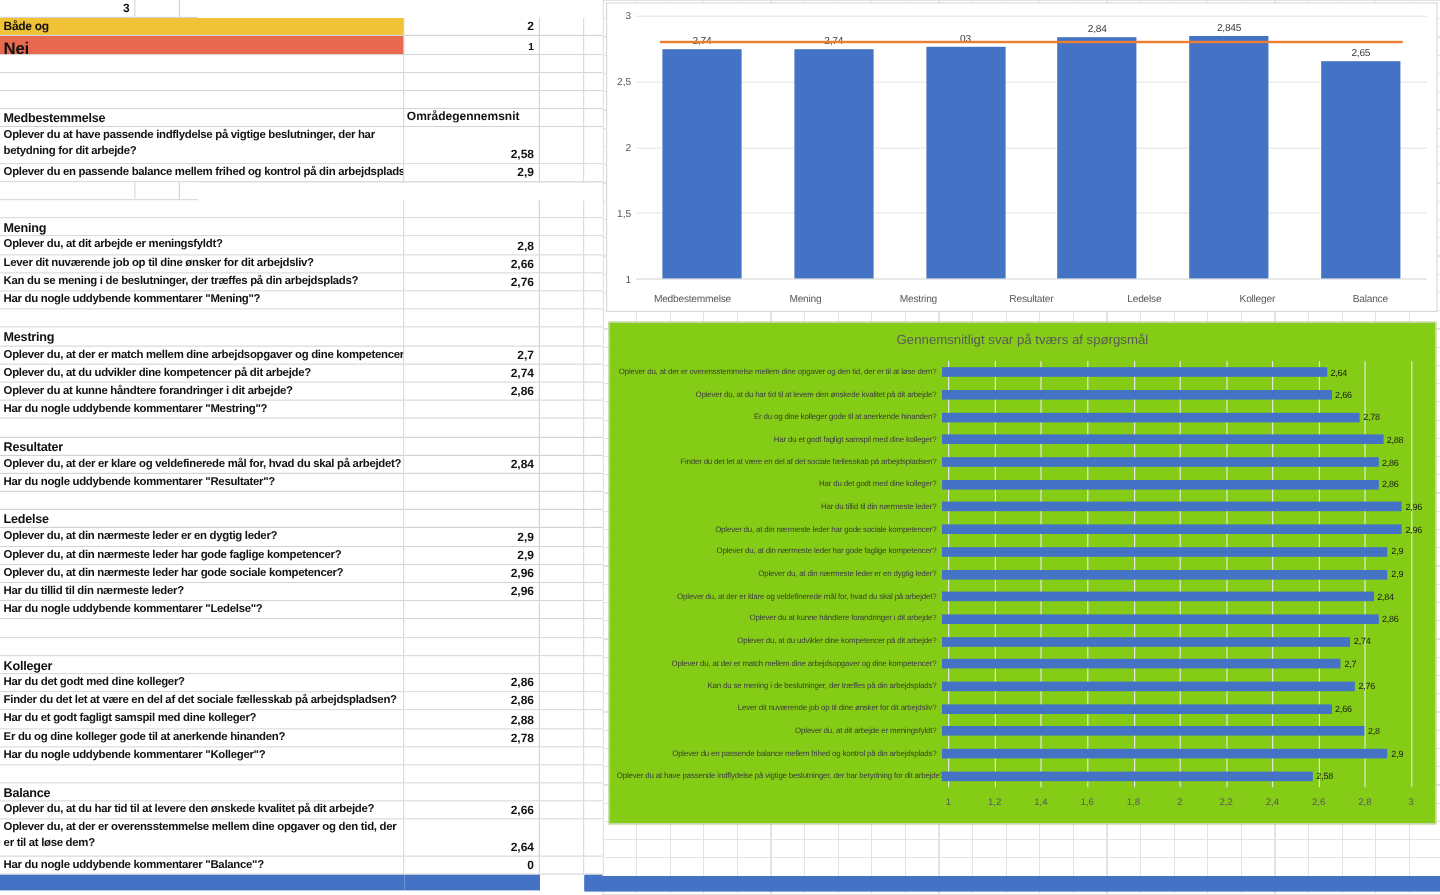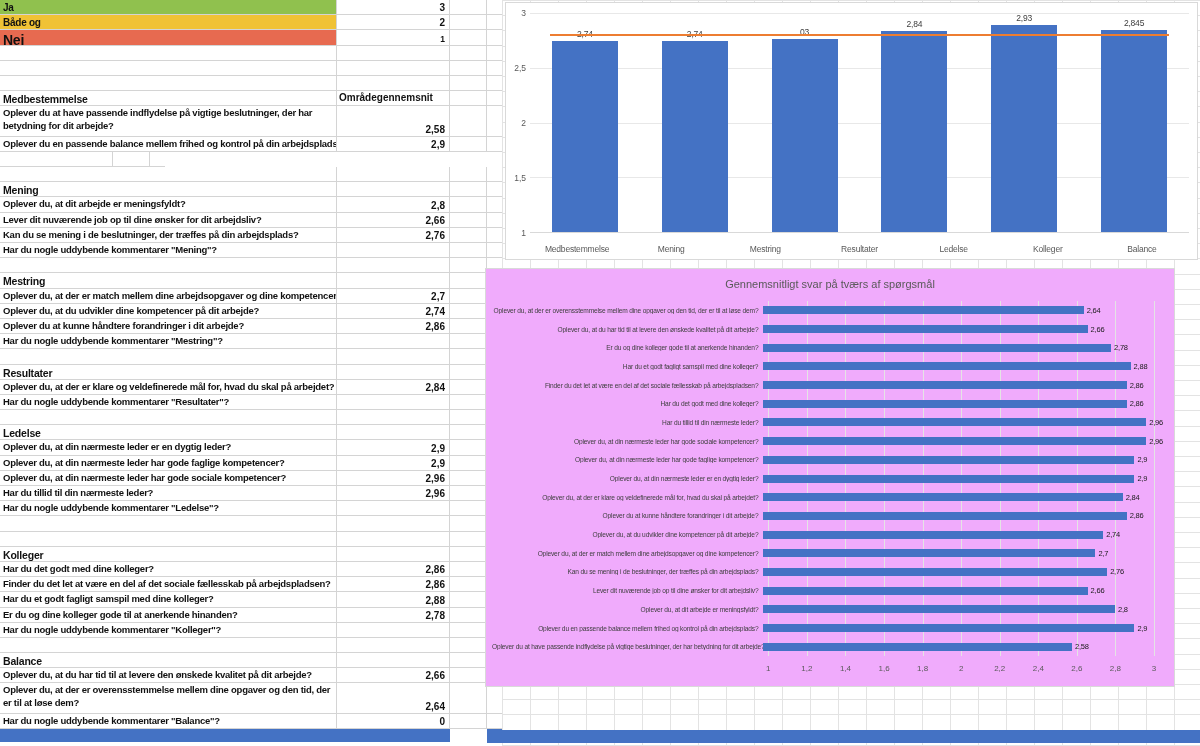--- a/index.html
+++ b/index.html
@@ -33,21 +33,21 @@
   .ct-ylabel{position:absolute;width:18px;text-align:right;font-size:8.5px;color:#595959;transform:translateY(-50%);}
   .ct-bars{position:absolute;left:0;right:0;top:0;bottom:0;display:flex;align-items:flex-end;}
   .ct-col{flex:1;height:100%;display:flex;flex-direction:column;justify-content:flex-end;align-items:center;}
   .ct-val{font-size:8.5px;color:#3d3d3d;margin-bottom:2px;letter-spacing:-0.2px;}
   .ct-bar{width:60%;background:#4472C4;}
   .ct-avg{position:absolute;left:3%;right:3%;height:2px;background:#ED7D31;z-index:3;}
   .ct-cats{position:absolute;left:24px;right:8px;bottom:5px;display:flex;}
   .ct-cat{flex:1;text-align:center;font-size:8.5px;color:#595959;letter-spacing:-0.2px;}
 
   
-  .chart-bottom{position:absolute;left:485px;top:268px;width:690px;height:419px;background:#f0abfc;border:1px solid #d9d9d9;box-sizing:border-box;}
+  .chart-bottom{position:absolute;left:507px;top:268px;width:690px;height:419px;background:#84cc16;border:1px solid #d9d9d9;box-sizing:border-box;}
   .cb-title{text-align:center;margin-top:9px;font-size:11px;color:#595959;}
   .cb-body{position:absolute;left:6px;right:8px;top:32px;bottom:6px;}
   .cb-rows{position:absolute;left:0;right:12px;top:0;bottom:24px;display:flex;flex-direction:column;z-index:2;}
   .cb-row{flex:1;display:flex;align-items:center;min-height:0;}
   .cb-label{width:41%;text-align:right;font-size:6.6px;letter-spacing:-0.15px;color:#3d3d3d;padding-right:5px;white-space:nowrap;overflow:hidden;box-sizing:border-box;}
   .cb-plot{flex:1;position:relative;height:100%;display:flex;align-items:center;}
   .cb-bar{height:8px;background:#4472C4;flex:none;}
   .cb-val{font-size:7.5px;color:#1a1a1a;margin-left:3px;letter-spacing:-0.2px;}
   .cb-grid{position:absolute;left:calc(41% + 0px);right:12px;top:0;bottom:24px;z-index:1;}
   .cb-gline{position:absolute;top:0;bottom:0;width:1px;background:#e4e4e4;}
@@ -58,21 +58,20 @@
   .band-right{position:absolute;left:487px;top:729.6px;width:713px;height:13px;background:#4472C4;}
 </style>
 </head>
 <body>
 
 <div id="stage">
   <div class="right-grid"></div>
 
   <div id="sheet">
       <div class="sheet-row r-legend" style="height: 15.2px;">
-        <div class="cell cA" style="background: rgb(144, 193, 78);">Ja</div>
         <div class="cell cB">3</div>
         <div class="cell cC"></div>
         <div class="cell cD"></div>
       </div>
       <div class="sheet-row r-legend" style="height: 15.2px;">
         <div class="cell cA" style="background: rgb(240, 194, 53);">Både og</div>
         <div class="cell cB">2</div>
         <div class="cell cC"></div>
         <div class="cell cD"></div>
       </div>
@@ -366,26 +365,26 @@
           </div>
           <div class="ct-col">
             <div class="ct-val">03</div>
             <div class="ct-bar" style="height: 88.335%; background: rgb(68, 114, 196);"></div>
           </div>
           <div class="ct-col">
             <div class="ct-val">2,84</div>
             <div class="ct-bar" style="height: 92%; background: rgb(68, 114, 196);"></div>
           </div>
           <div class="ct-col">
-            <div class="ct-val">2,93</div>
-            <div class="ct-bar" style="height: 96.5%; background: rgb(68, 114, 196);"></div>
-          </div>
-          <div class="ct-col">
             <div class="ct-val">2,845</div>
             <div class="ct-bar" style="height: 92.25%; background: rgb(68, 114, 196);"></div>
+          </div>
+          <div class="ct-col">
+            <div class="ct-val">2,65</div>
+            <div class="ct-bar" style="height: 82.5%; background: rgb(68, 114, 196);"></div>
           </div>
         </div>
       <div class="ct-avg" id="ct-avg" style="bottom: 89.5%;"></div>
     </div>
     <div id="ct-ylabels">
         <div class="ct-ylabel" style="left: 2px; top: 10px;">3</div>
         <div class="ct-ylabel" style="left: 2px; top: 65px;">2,5</div>
         <div class="ct-ylabel" style="left: 2px; top: 120px;">2</div>
         <div class="ct-ylabel" style="left: 2px; top: 175px;">1,5</div>
         <div class="ct-ylabel" style="left: 2px; top: 230px;">1</div>

